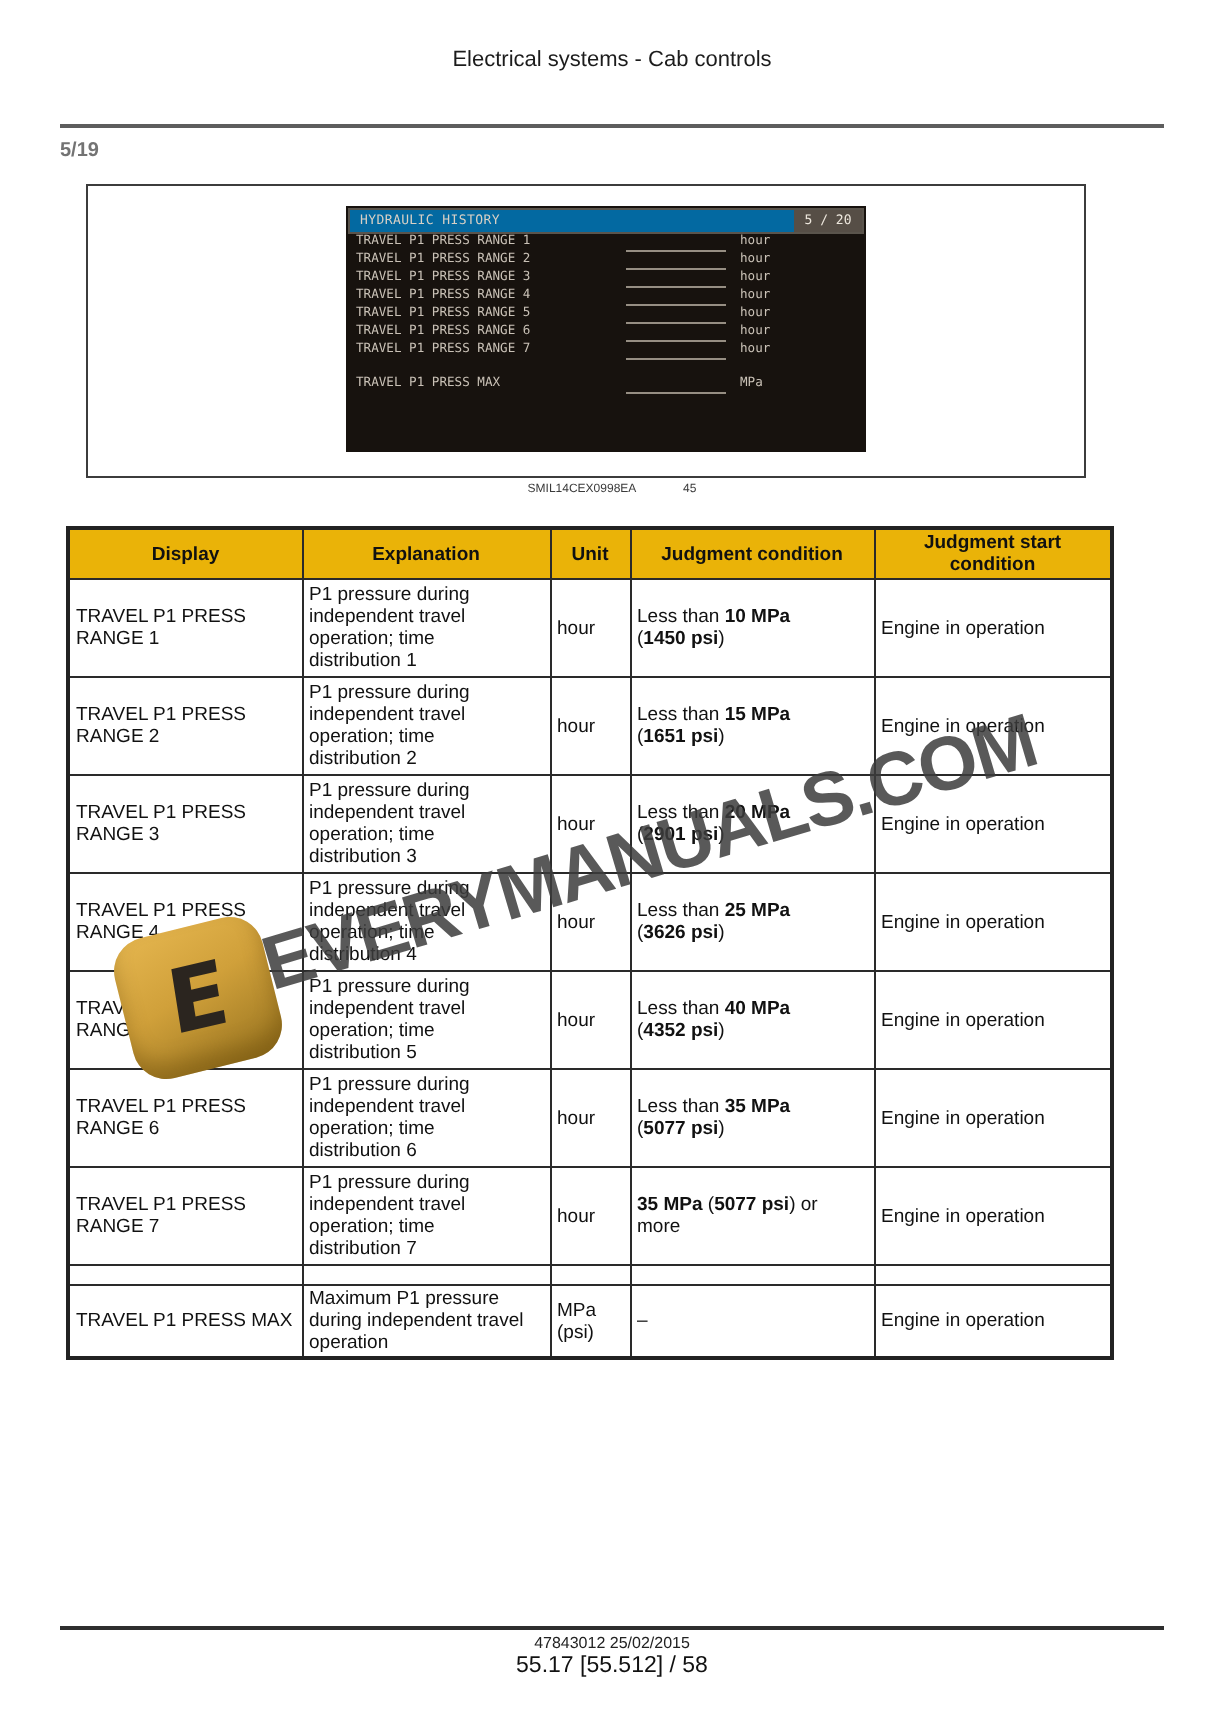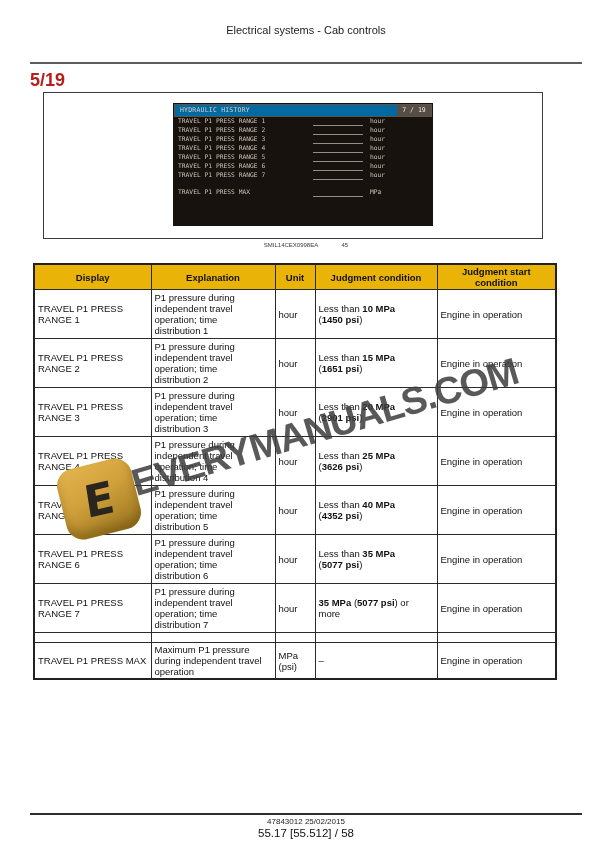--- a/index.html
+++ b/index.html
@@ -3,21 +3,21 @@
 <meta charset="utf-8">
 <style>
   html,body { margin:0; padding:0; background:#ffffff; }
   body { width:612px; height:864px; font-family:"Liberation Sans", sans-serif; }
   .page { position:relative; width:612px; height:864px; background:#fff; overflow:hidden; }
 
   .header-title { position:absolute; top:24px; left:0; width:100%; text-align:center;
     font-size:11px; color:#1c1c1c; }
 
   .top-rule { position:absolute; top:62px; left:30px; width:552px; height:2px; background:#5d5d5d; }
-  .section-number { position:absolute; top:70px; left:30px; font-size:18px; font-weight:bold; color:#b91c1c; }
+  .section-number { position:absolute; top:70px; left:30px; font-size:10px; font-weight:bold; color:#737373; }
 
   .figure-frame { position:absolute; top:92px; left:43px; width:498px; height:145px;
     border:1px solid #3c3c3c; background:#fff; }
 
   
   .lcd { position:absolute; top:10px; left:129px; width:260px; height:123px; background:#17120e;
     font-family:"DejaVu Sans Mono", monospace; }
   .lcd-titlebar { position:absolute; top:1px; left:1px; right:1px; height:11px;
     border:1px solid #5a544c; background:#0369a1; }
   .lcd-title { position:absolute; left:5px; top:1px; font-size:6.5px; letter-spacing:0.2px;
@@ -71,21 +71,21 @@
 <div class="page">
 
   <div class="header-title">Electrical systems - Cab controls</div>
   <div class="top-rule"></div>
   <div class="section-number">5/19</div>
 
   <div class="figure-frame">
     <div class="lcd">
       <div class="lcd-titlebar">
         <span class="lcd-title">HYDRAULIC HISTORY</span>
-        <span class="lcd-page">7 / 19</span>
+        <span class="lcd-page">5 / 20</span>
       </div>
       <div class="lcd-rows">
           <div class="lcd-row">
             <span class="lcd-label">TRAVEL P1 PRESS RANGE 1</span>
             <div class="lcd-line"></div>
             <span class="lcd-unit">hour</span>
           </div>
           <div class="lcd-row">
             <span class="lcd-label">TRAVEL P1 PRESS RANGE 2</span>
             <div class="lcd-line"></div>

